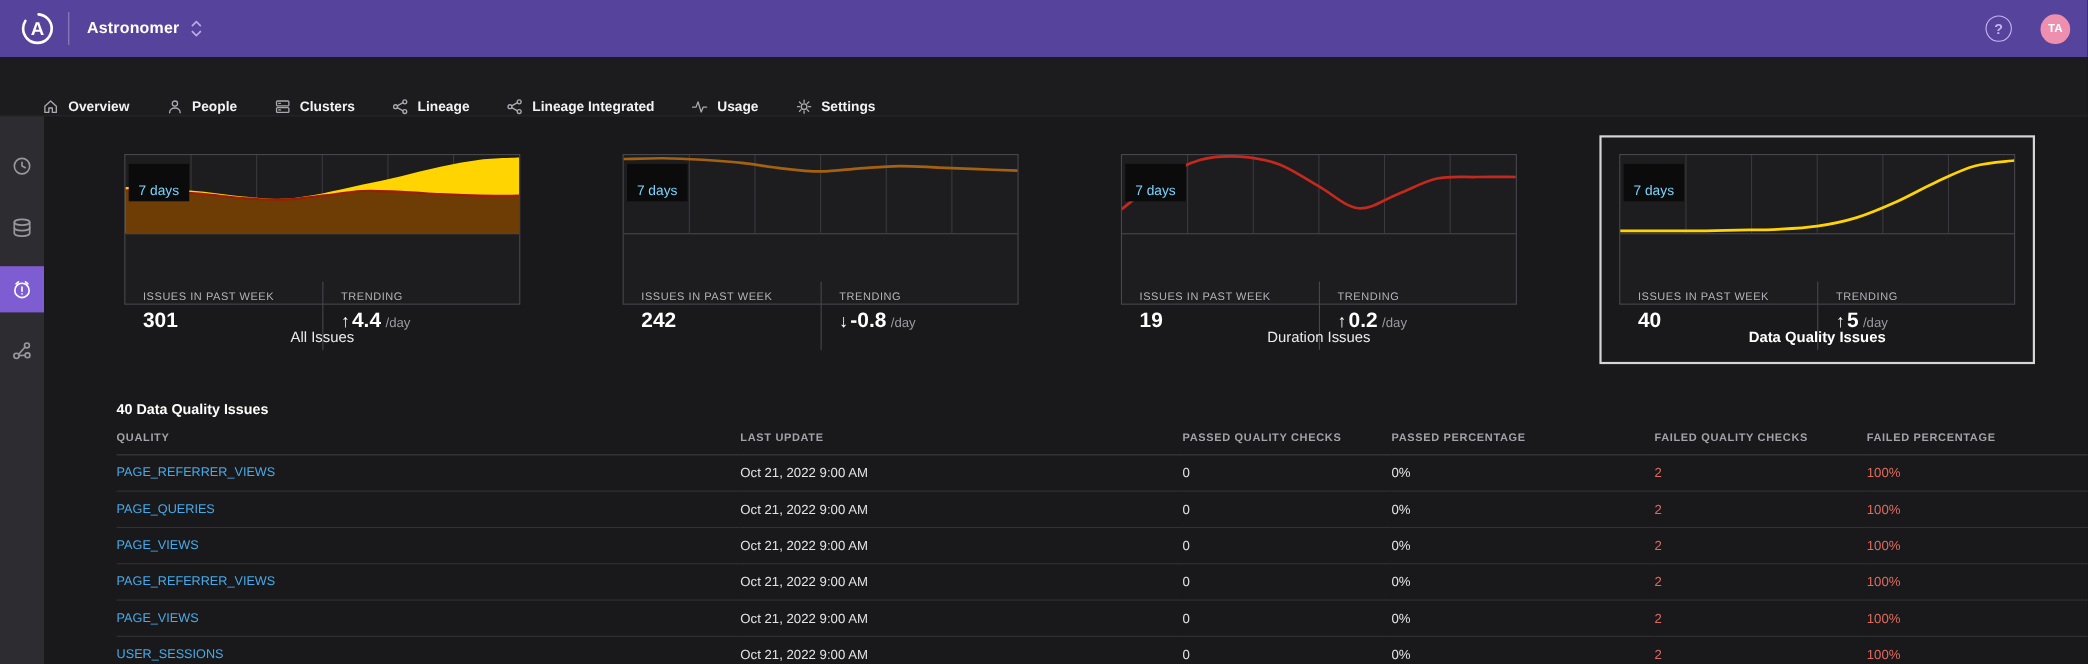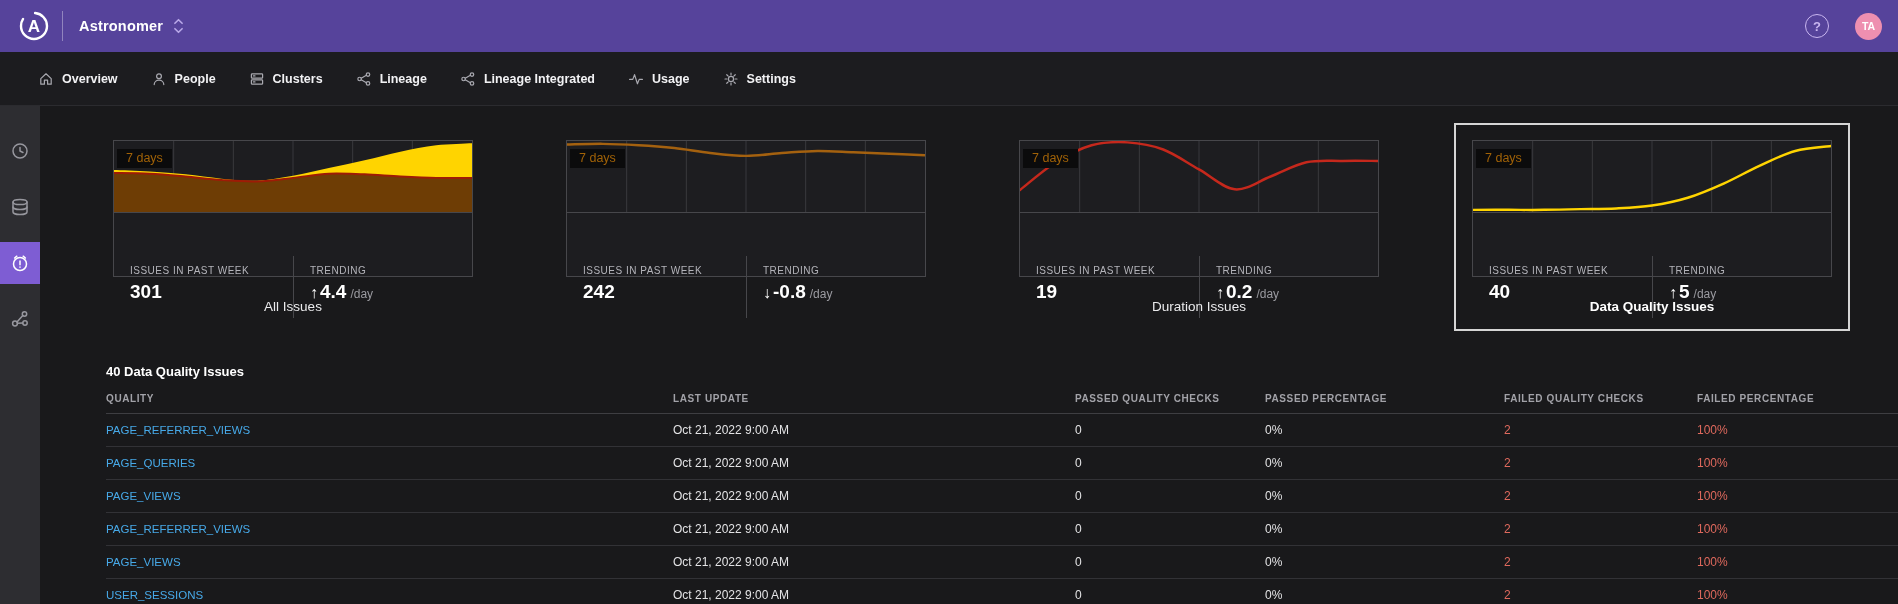--- a/index.html
+++ b/index.html
@@ -14,21 +14,21 @@
   .brand-name { color:#fff; font-size:14.5px; font-weight:700; letter-spacing:.2px; }
   .spacer { flex:1; }
   .help { width:24px; height:24px; border:1.5px solid #c9b6f0; border-radius:50%;
     color:#c9b6f0; font-size:13px; font-weight:700; display:flex; align-items:center;
     justify-content:center; margin-right:26px; cursor:pointer; }
   .avatar { width:27px; height:27px; border-radius:50%; background:#ee8fb0; color:#fff;
     font-size:10.5px; font-weight:700; display:flex; align-items:center; justify-content:center; cursor:pointer; }
 
   
   .navbar { height:54px; background:#1c1c1f; border-bottom:1px solid #2b2b2f;
-    display:flex; align-items:center; padding-left:38px; gap:33px; }
+    display:flex; align-items:flex-end; padding-left:38px; gap:33px; }
   .nav-item { display:flex; align-items:center; gap:8px; cursor:pointer; }
   .nav-item svg { width:16px; height:16px; stroke:#a9a9b0; fill:none; stroke-width:1.5;
     stroke-linecap:round; stroke-linejoin:round; }
   .nav-label { color:#f2f2f4; font-size:12.5px; font-weight:700; }
 
   
   .main { display:flex; height:498px; }
   .sidebar { width:40px; background:#2d2d31; display:flex; flex-direction:column;
     align-items:center; padding-top:10px; flex:0 0 auto; }
   .side-item { width:40px; height:42px; display:flex; align-items:center; justify-content:center;
@@ -38,22 +38,22 @@
   .side-item.active { background:#7e5dd3; }
   .side-item.active svg { stroke:#ffffff; }
 
   .content { flex:1; padding:34px 0 0 26px; background:#19191b; }
 
   
   .cards-grid { display:grid; grid-template-columns:repeat(4,360px); column-gap:93px; margin-left:47px; }
   .card { height:137px; background:#1d1d20; border:1px solid #47474b; cursor:pointer; }
   .chart-wrap { position:relative; height:72px; border-bottom:1px solid #47474b; }
   .chart-wrap svg { position:absolute; inset:0; width:100%; height:100%; }
-  .chip { position:absolute; top:8px; left:3px; background:#0b0b0c; color:#a16207;
-    font-size:12.5px; padding:2px 9px 3px; }
+  .chip { position:absolute; top:8px; left:3px; background:#0b0b0c; color:#7dd3fc;
+    font-size:12.5px; padding:17px 9px 3px; }
   .stats { display:grid; grid-template-columns:1fr 1fr; height:62px;margin-top:43px; }
   .stat { padding:9px 16px 0; }
   .stat + .stat { border-left:1px solid #47474b; }
   .stat-label { font-size:10px; color:#b4b4ba; letter-spacing:.05em; margin-bottom:5px; }
   .stat-value { font-size:19px; font-weight:700; color:#fff; display:flex; align-items:baseline;text-align:right; }
   .stat-value .arrow { font-weight:400; font-size:16px; margin-right:2px; }
   .stat-value .unit { font-size:12px; font-weight:400; color:#9b9ba1; margin-left:4px; }
   .card-title { margin-top:20px; text-align:center; font-size:13.5px; color:#eaeaec; line-height:19px; }
   .card-title.selected { font-weight:700; color:#fff; }
   .card-group { border:2px solid #d5d5d5; padding:15px 16px 13px; margin:-17px -18px; }

